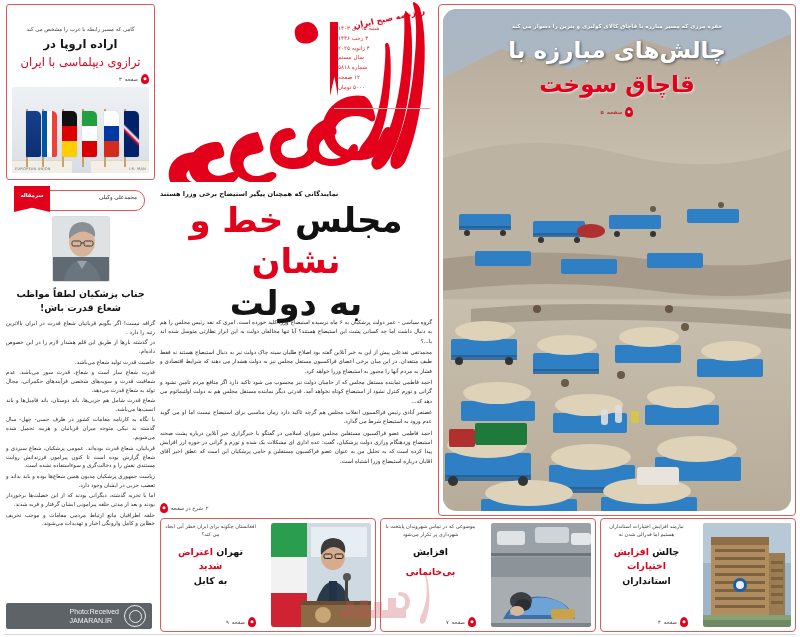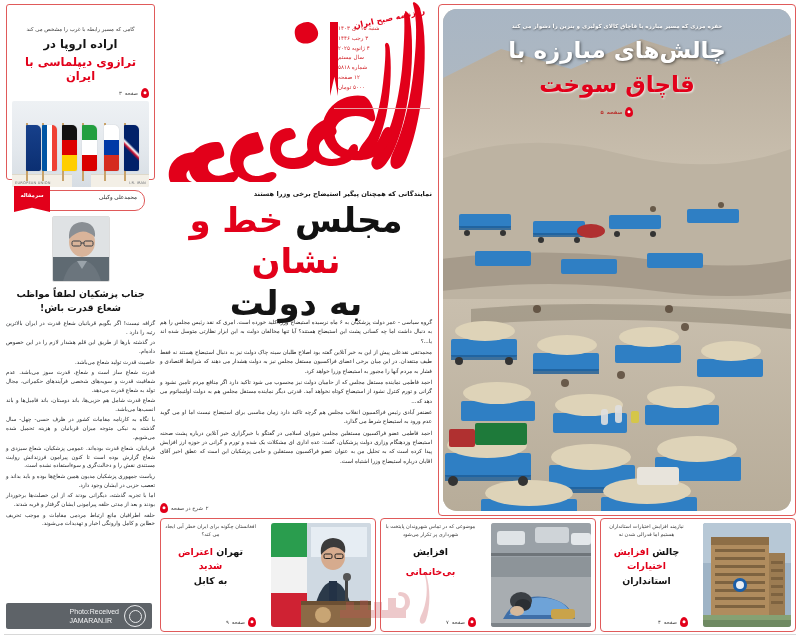--- a/index.html
+++ b/index.html
@@ -9,21 +9,21 @@
   
   .red{color:#e2001a;}
   .blk{color:#111;}
   .box{position:absolute;box-sizing:border-box;}
   .hairline{position:absolute;background:#e23b3b;}
 
   
   #promo-box{left:6px;top:4px;width:149px;height:176px;border:1px solid #e05a5a;border-radius:3px;background:#fff;padding:20px 5px;box-sizing:border-box;}
   #promo-kicker{font-size:5.4px;color:#3a3a3a;text-align:center;line-height:1.5;letter-spacing:.1px;}
   #promo-t1{font-size:11.5px;font-weight:bold;color:#141414;text-align:center;margin-top:4px;letter-spacing:-.2px;}
-  #promo-t2{font-size:11.5px;font-weight:bold;color:#e2001a;text-align:center;margin-top:4px;letter-spacing:-.2px;}
+  #promo-t2{font-size:11.5px;font-weight:normal;color:#e2001a;text-align:center;margin-top:4px;letter-spacing:-.2px;}
   #promo-page{margin-top:5px;display:flex;align-items:center;gap:3px;}
   .pagepin{width:8px;height:10px;background:#e2001a;border-radius:50% 50% 50% 50%/60% 60% 40% 40%;position:relative;flex:none;}
   .pagepin:after{content:"";position:absolute;left:50%;top:50%;width:3px;height:3px;background:#fff;border-radius:50%;transform:translate(-50%,-60%);}
   .pagelbl{font-size:5.2px;color:#444;}
   
   #promo-photo{position:relative;margin-top:3px;height:86px;border-radius:2px;overflow:hidden;
     background:linear-gradient(#eef1f4 0%,#e3e8ed 55%,#d7dde3 100%);}
   .flag{position:absolute;bottom:16px;width:15px;height:46px;transform-origin:top center;border-radius:1px 5px 2px 1px;box-shadow:0 0 1px rgba(0,0,0,.25);}
   .pole{position:absolute;bottom:6px;width:1.5px;height:58px;background:#c9a36a;}
   .base{position:absolute;bottom:0;height:12px;background:#f3efe6;border-top:1px solid #ded8c9;}
@@ -47,21 +47,21 @@
   #ed-pill{position:absolute;right:10px;top:2px;width:104px;height:19px;border:1px solid #e05a5a;border-radius:10px;background:#fff;}
   #ed-author{position:absolute;right:18px;top:6px;font-size:5.6px;color:#222;}
   #ed-tag{position:absolute;left:8px;top:-2px;width:36px;height:26px;background:#e2001a;clip-path:polygon(0 0,100% 0,100% 100%,50% 84%,0 100%);}
   #ed-tag span{position:absolute;left:0;right:0;top:6px;text-align:center;font-size:5.4px;color:#fff;font-weight:bold;}
   #ed-photo{width:56px;height:64px;margin:2px auto 0;border:1px solid #ddd;border-radius:2px;overflow:hidden;position:relative;background:#e9eaec;}
   #ed-title{font-size:9.3px;font-weight:bold;color:#141414;text-align:center;line-height:1.5;margin-top:5px;}
   #ed-body{font-size:5.5px;color:#25282b;line-height:1.62;text-align:justify;margin-top:4px;direction:rtl;}
   #ed-body p{margin:0 0 1.5px 0;}
 
   
-  #main-kicker{left:160px;top:190px;width:272px;font-size:6.6px;font-weight:bold;color:#151515;text-align:right;}
+  #main-kicker{left:160px;top:190px;width:272px;font-size:6.6px;font-weight:bold;color:#151515;text-align:left;}
   #main-head{left:158px;top:200px;width:276px;text-align:center;}
   #mh1{font-size:34px;font-weight:bold;line-height:1.22;letter-spacing:-1px;}
   #mh2{font-size:34px;font-weight:bold;line-height:1.22;letter-spacing:-1px;color:#141414;}
   #main-body{left:160px;top:318px;width:272px;font-size:5.5px;color:#222;line-height:1.7;text-align:justify;direction:rtl;}
   #main-body p{margin:0 0 2px 0;}
   #main-more{left:160px;top:503px;width:272px;display:flex;align-items:center;justify-content:flex-end;gap:3px;}
   #main-more .pagelbl{font-size:5.2px;color:#3c3c3c;}
 
   
   #feature{left:438px;top:4px;width:358px;height:512px;border:1px solid #e05a5a;border-radius:4px;padding:4px;box-sizing:border-box;background:#fff;}

